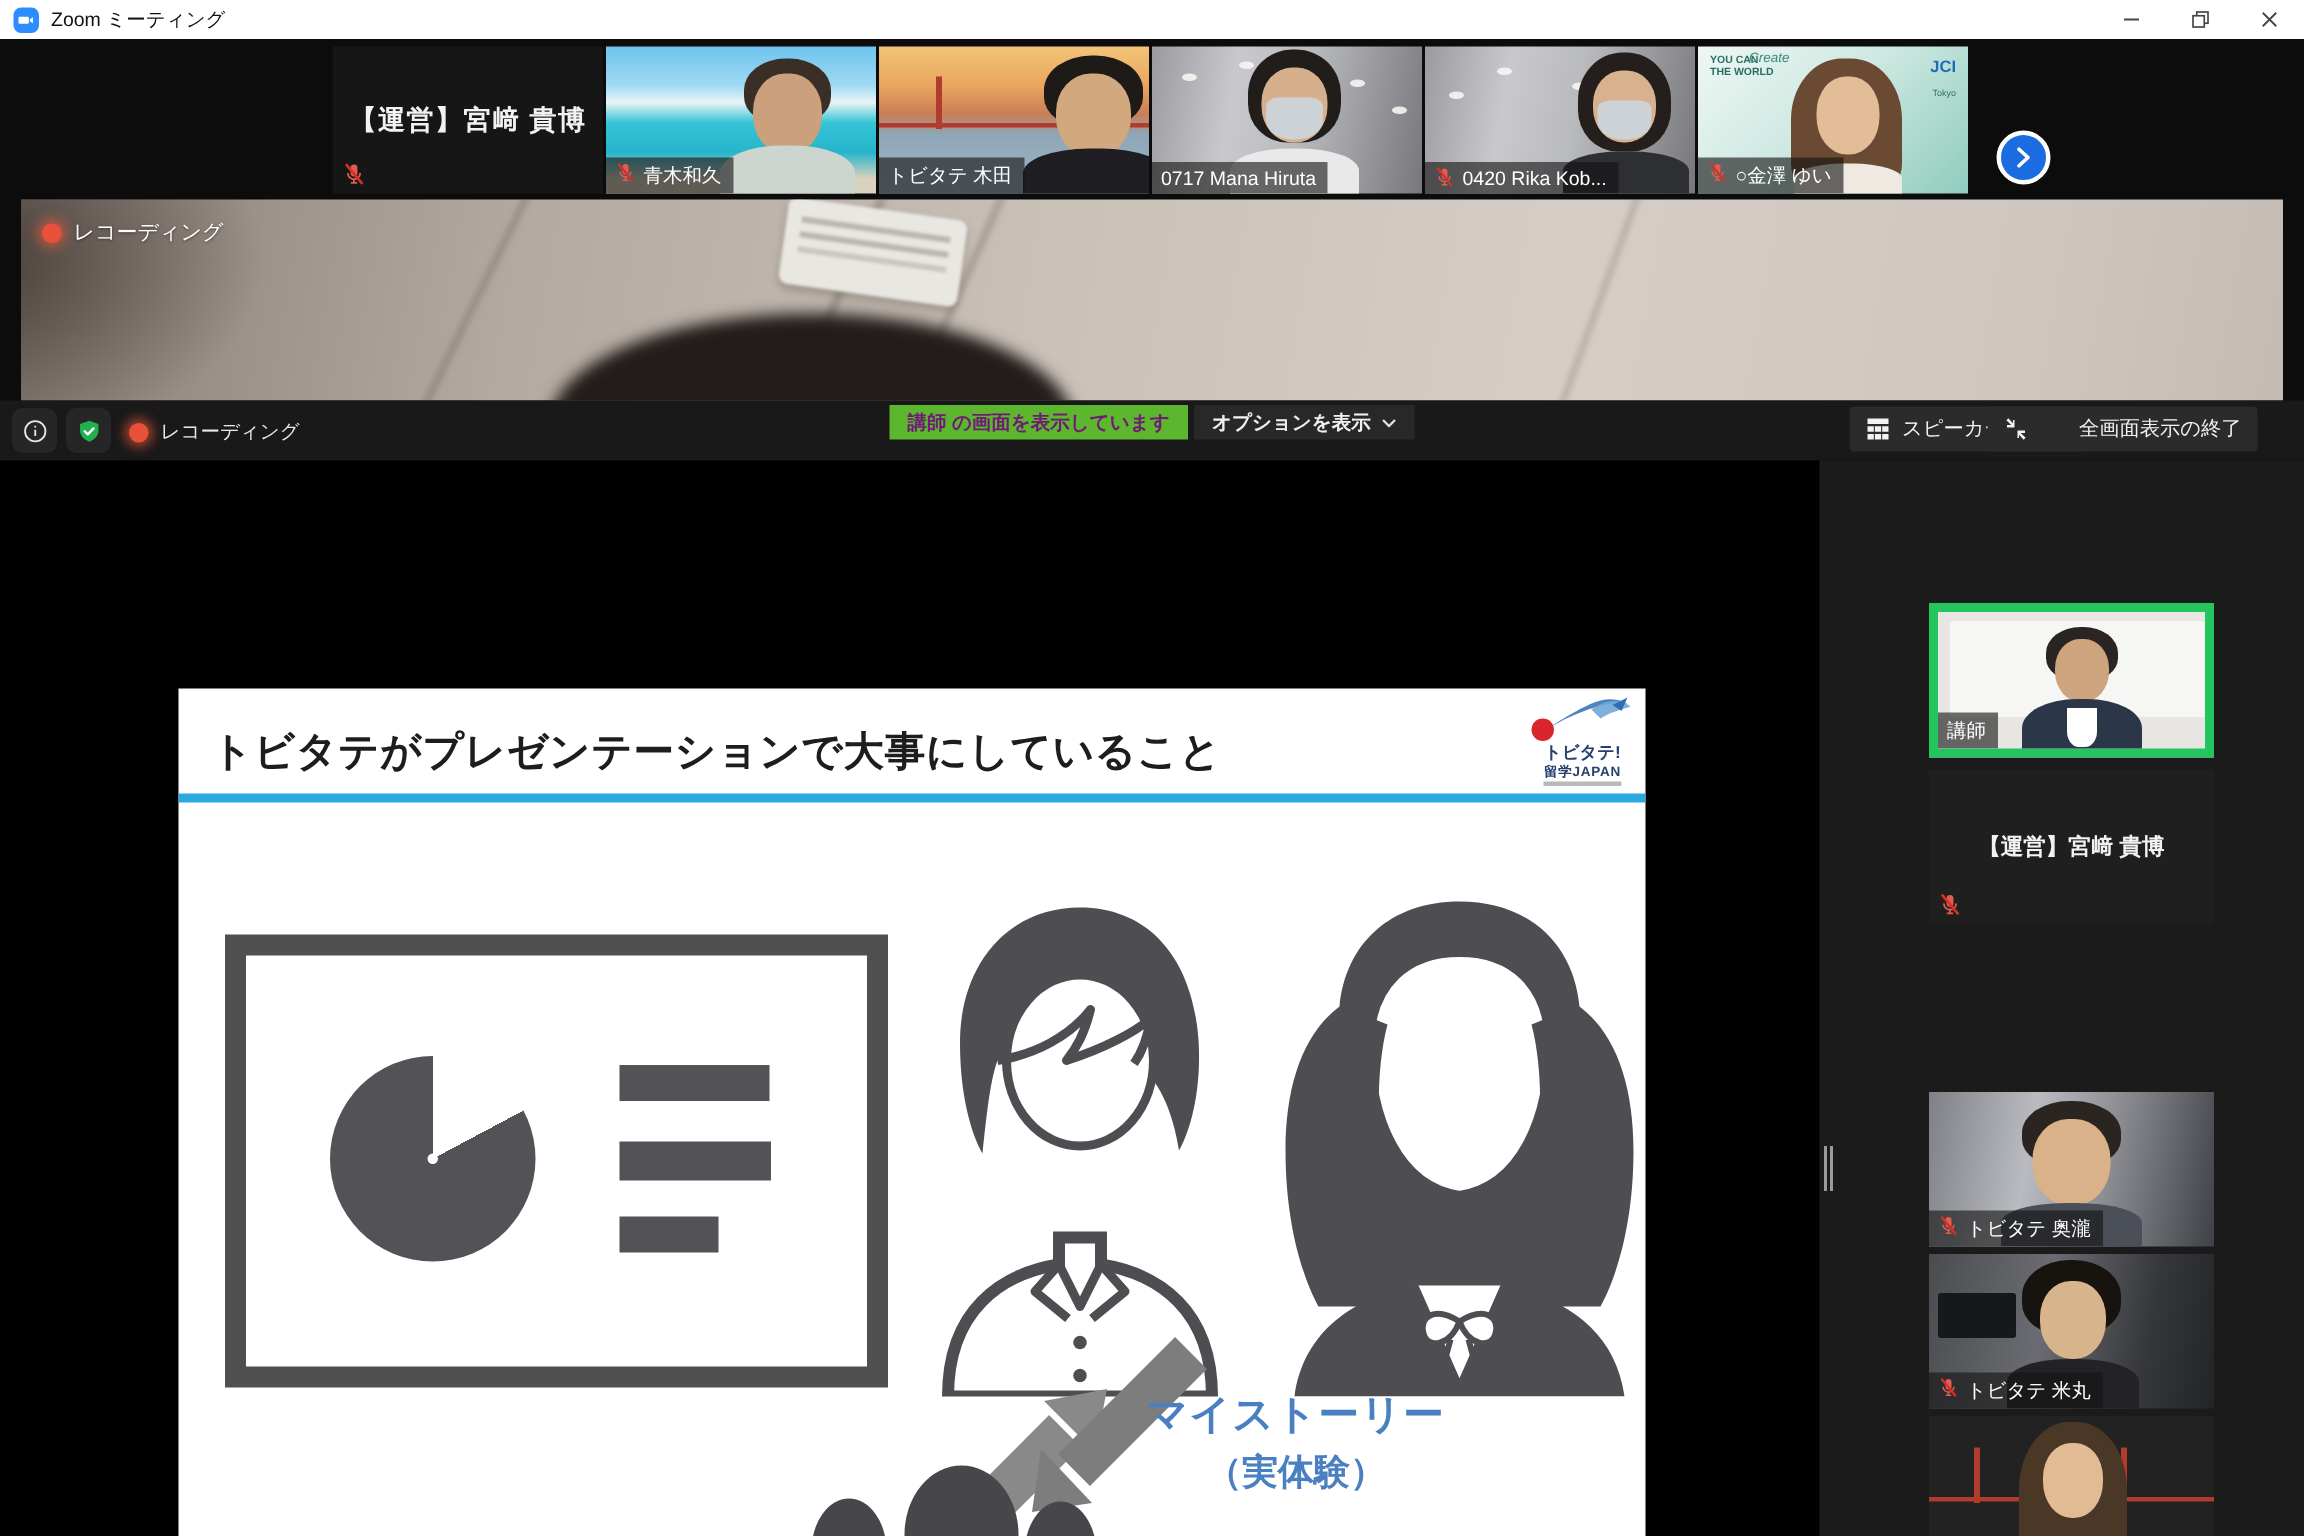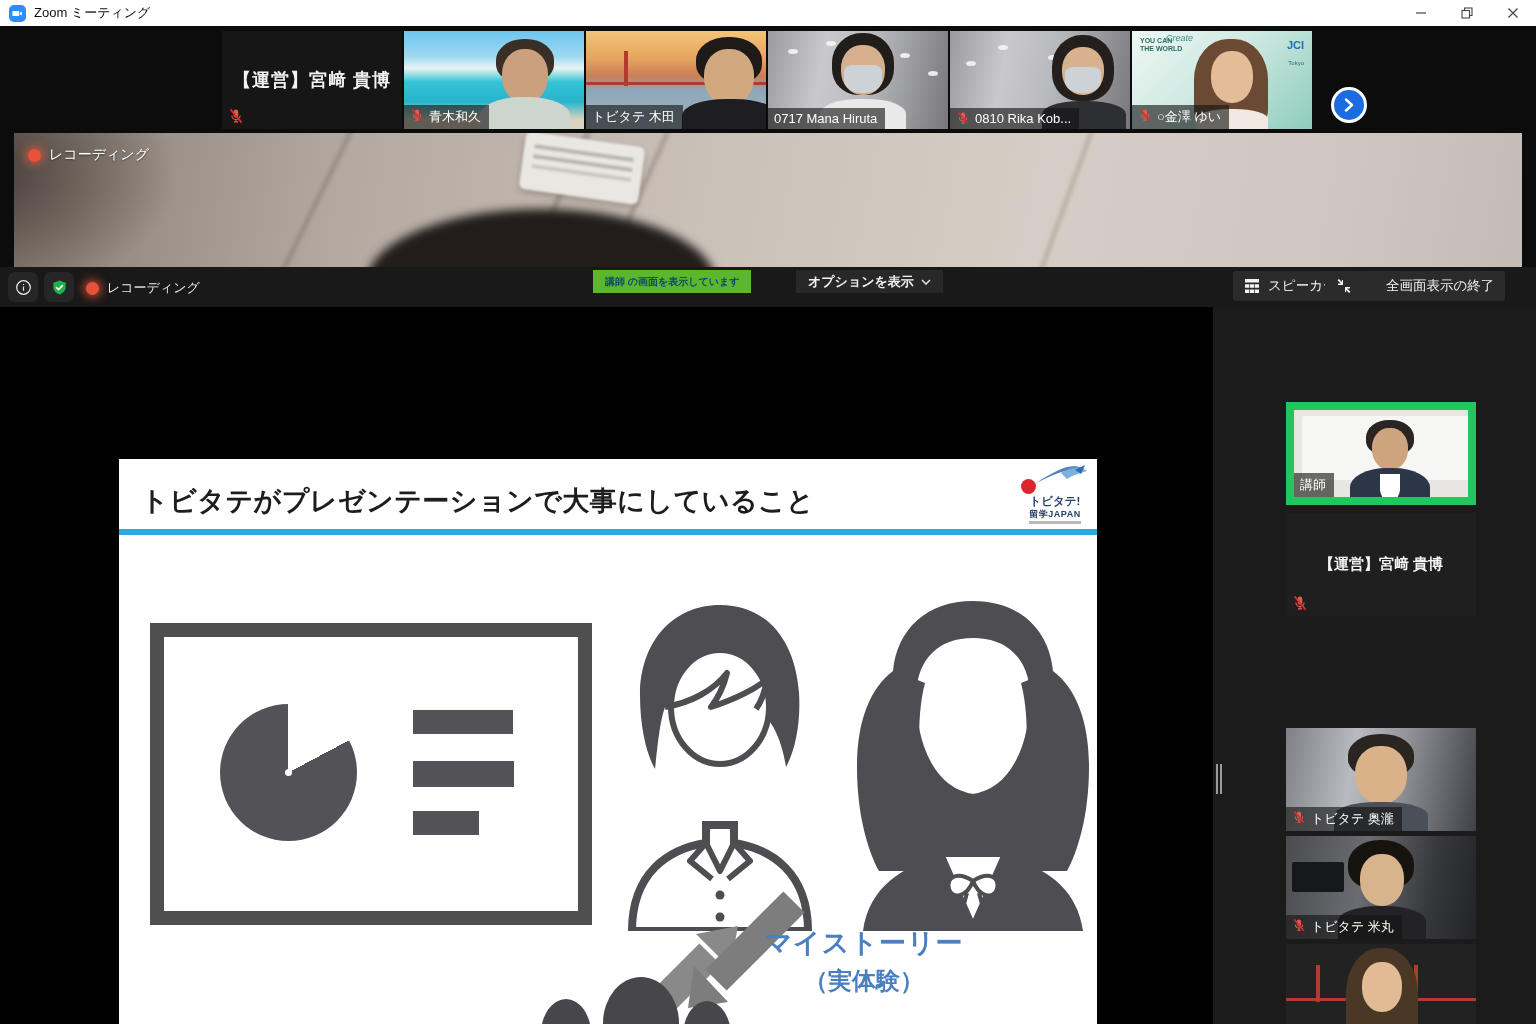--- a/index.html
+++ b/index.html
@@ -69,21 +69,21 @@
   
   .control-bar { position:absolute; left:0; top:267px; width:1536px; height:40px; background:#191919; }
   .icon-btn { position:absolute; top:5px; width:30px; height:30px; border-radius:7px; background:#262626;
     display:flex; align-items:center; justify-content:center; }
   .icon-btn svg { width:17px; height:17px; }
   .cb-rec { position:absolute; left:86px; top:12px; display:flex; align-items:center; gap:8px; }
   .cb-rec .rec-dot { width:13px; height:13px; }
   .cb-rec span { color:#e8e8e8; font-size:13px; }
   .share-banner { position:absolute; left:593px; top:3px; height:23px; background:#5cb72f;
     display:flex; align-items:center; padding:0 12px; }
-  .share-banner span { color:#0c4a6e; font-size:10px; font-weight:bold; }
+  .share-banner span { color:#701a75; font-size:13px; font-weight:bold; }
   .options-btn { position:absolute; left:796px; top:3px; height:23px; background:#282828;
     display:flex; align-items:center; gap:7px; padding:0 12px; }
   .options-btn span { color:#f0f0f0; font-size:13px; font-weight:bold; }
   .right-btn { position:absolute; top:4px; height:30px; background:#2b2b2b; border-radius:3px;
     display:flex; align-items:center; gap:8px; padding:0 11px; }
   .right-btn span { color:#f2f2f2; font-size:13.5px; }
   .right-btn svg { width:16px; height:16px; }
   .speaker-btn { left:1233px; }
   .exitfs-btn { left:1325px;gap:34px; }
 
@@ -120,21 +120,21 @@
   .crowd-head { position:absolute; background:#46464b; border-radius:50% 50% 12% 12%; }
   .ch1 { left:422px; top:540px; width:50px; height:70px; }
   .ch2 { left:484px; top:518px; width:76px; height:92px; }
   .ch3 { left:564px; top:542px; width:48px; height:70px; }
 
   
   .side-panel { position:absolute; left:1213px; top:0; width:323px; height:717px; background:#1b1b1b; overflow:hidden; }
   .resize-handle { position:absolute; left:3px; top:457px; width:8px; height:30px; display:flex; gap:2px; }
   .resize-handle i { width:2px; height:100%; background:#9a9a9a; }
   .side-tile { position:absolute; left:73px; width:190px; height:103px; background:#222; overflow:hidden; }
-  .st-1 { top:95px; border:8px solid #22c55e; background:#e7e6e2; }
+  .st-1 { top:95px; border:6px solid #22c55e; background:#e7e6e2; }
   .st-2 { top:206px; background:#1f1f1f; display:flex; align-items:center; justify-content:center; }
   .st-3 { top:314px; background:linear-gradient(115deg,#6b6b6f 0%,#cfcfd3 28%,#dddde0 55%,#c2c3c7 78%,#9a9b9f 100%); }
   .st-4 { top:421px; background:linear-gradient(100deg,#7e8085 0%,#b9bbc0 35%,#8f9196 60%,#3f4146 100%); }
   .st-5 { top:529px; background:linear-gradient(100deg,#4a4c50 0%,#6a6c71 40%,#35373b 75%,#232428 100%); }
   .st-6 { top:637px; }
   .side-name-center { color:#f2f2f2; font-weight:bold; font-size:15px; white-space:nowrap; }
   .whiteboard { position:absolute; left:8px; top:6px; width:174px; height:64px; background:#f6f6f4; border-radius:2px; }
   .desk { position:absolute; left:6px; bottom:14px; width:80px; height:22px; background:#f2f2f0; }
   .chair { position:absolute; right:22px; bottom:6px; width:34px; height:40px; background:#49678a; border-radius:8px 8px 3px 3px; }
   .monitor { position:absolute; left:6px; top:26px; width:52px; height:30px; background:#17181b; border-radius:2px; }
@@ -250,21 +250,21 @@
         <div class="face" style="left:20px; top:12px; width:42px; height:48px; background:#d8b28e;"></div>
         <div class="mask" style="left:23px; top:32px; width:36px; height:26px;"></div>
         <div class="body" style="left:0; top:66px; width:84px; height:28px; background:#2e2f33;"></div>
       </div>
       <div class="vlabel">
         <span class="mic">
             <svg class="mic-svg" viewBox="0 0 16 16">
               <use href="#micmute"></use>
             </svg>
           </span>
-        <span>0810 Rika Kob...</span>
+        <span>0420 Rika Kob...</span>
       </div>
     </div>
 
     <div class="strip-tile t6 bg-jci">
       <div style="position:absolute; left:8px; top:6px; font-size:7px; font-weight:bold; color:#2a6e63; line-height:1.2;">
         <span>YOU CAN</span><br>
         <span>THE WORLD</span>
       </div>
       <div style="position:absolute; left:34px; top:2px; font-size:9px; font-style:italic; color:#3b8a7c;">Create</div>
       <div style="position:absolute; right:8px; top:5px; text-align:right; line-height:1;">

